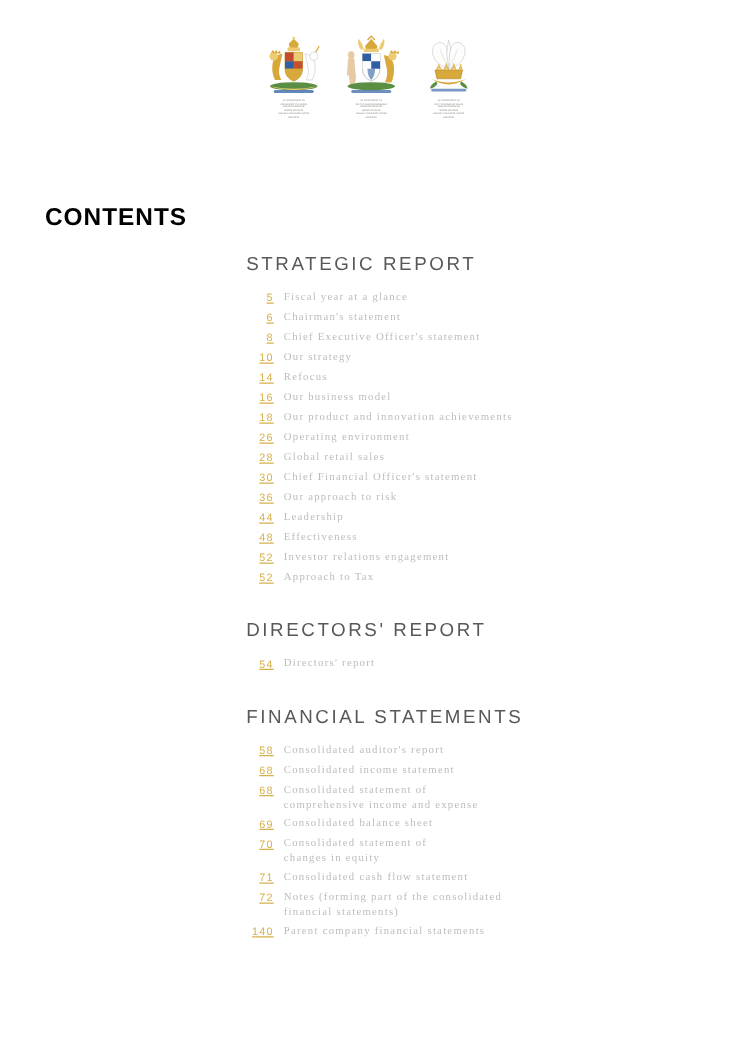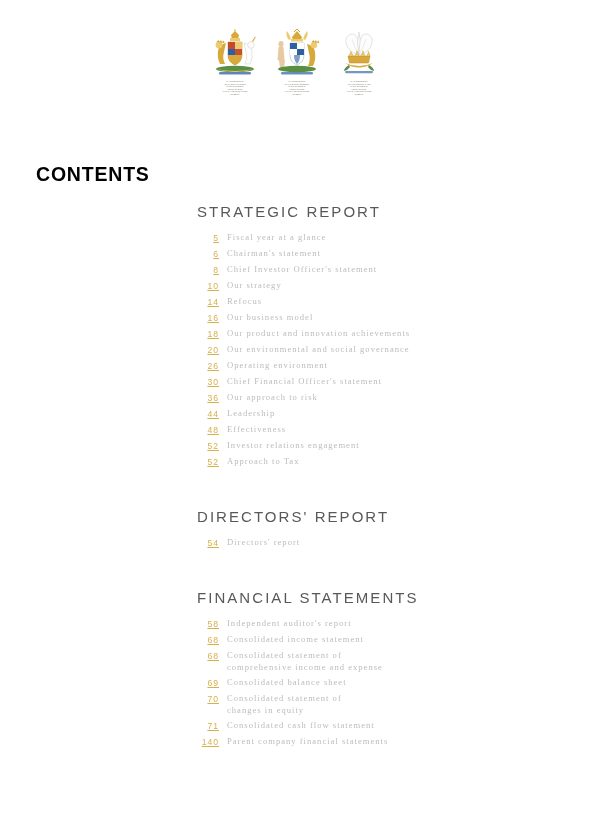--- a/index.html
+++ b/index.html
@@ -62,21 +62,21 @@
   }
 
   
   #toc {
     position: absolute;
     left: 197px;
     top: 203px;
     width: 360px;
   }
   .toc-section { margin-bottom: 0; }
-  .toc-section + .toc-section { margin-top: 40px; }
+  .toc-section + .toc-section { margin-top: 28px; }
 
   .section-heading {
     font-size: 15px;
     letter-spacing: 2.05px;
     color: #58585a;
     text-transform: uppercase;
     margin-bottom: 12px;
     font-family: "Liberation Sans", sans-serif;
     white-space: nowrap;
   }
@@ -233,47 +233,47 @@
       <div class="toc-entry">
         <span class="entry-page">5</span>
         <span class="entry-title">Fiscal year at a glance</span>
       </div>
       <div class="toc-entry">
         <span class="entry-page">6</span>
         <span class="entry-title">Chairman's statement</span>
       </div>
       <div class="toc-entry">
         <span class="entry-page">8</span>
-        <span class="entry-title">Chief Investor Officer's statement</span>
+        <span class="entry-title">Chief Executive Officer's statement</span>
       </div>
       <div class="toc-entry">
         <span class="entry-page">10</span>
         <span class="entry-title">Our strategy</span>
       </div>
       <div class="toc-entry">
         <span class="entry-page">14</span>
         <span class="entry-title">Refocus</span>
       </div>
       <div class="toc-entry">
         <span class="entry-page">16</span>
         <span class="entry-title">Our business model</span>
       </div>
       <div class="toc-entry">
         <span class="entry-page">18</span>
         <span class="entry-title">Our product and innovation achievements</span>
       </div>
       <div class="toc-entry">
-        <span class="entry-page">20</span>
-        <span class="entry-title">Our environmental and social governance</span>
-      </div>
-      <div class="toc-entry">
         <span class="entry-page">26</span>
         <span class="entry-title">Operating environment</span>
       </div>
       <div class="toc-entry">
+        <span class="entry-page">28</span>
+        <span class="entry-title">Global retail sales</span>
+      </div>
+      <div class="toc-entry">
         <span class="entry-page">30</span>
         <span class="entry-title">Chief Financial Officer's statement</span>
       </div>
       <div class="toc-entry">
         <span class="entry-page">36</span>
         <span class="entry-title">Our approach to risk</span>
       </div>
       <div class="toc-entry">
         <span class="entry-page">44</span>
         <span class="entry-title">Leadership</span>
@@ -295,21 +295,21 @@
       <div class="section-heading">DIRECTORS' REPORT</div>
       <div class="toc-entry">
         <span class="entry-page">54</span>
         <span class="entry-title">Directors' report</span>
       </div>
     </div>
     <div class="toc-section">
       <div class="section-heading">FINANCIAL STATEMENTS</div>
       <div class="toc-entry">
         <span class="entry-page">58</span>
-        <span class="entry-title">Independent auditor's report</span>
+        <span class="entry-title">Consolidated auditor's report</span>
       </div>
       <div class="toc-entry">
         <span class="entry-page">68</span>
         <span class="entry-title">Consolidated income statement</span>
       </div>
       <div class="toc-entry">
         <span class="entry-page">68</span>
         <span class="entry-title">Consolidated statement of
 comprehensive income and expense</span>
       </div>
@@ -320,17 +320,22 @@
       <div class="toc-entry">
         <span class="entry-page">70</span>
         <span class="entry-title">Consolidated statement of
 changes in equity</span>
       </div>
       <div class="toc-entry">
         <span class="entry-page">71</span>
         <span class="entry-title">Consolidated cash flow statement</span>
       </div>
       <div class="toc-entry">
+        <span class="entry-page">72</span>
+        <span class="entry-title">Notes (forming part of the consolidated
+financial statements)</span>
+      </div>
+      <div class="toc-entry">
         <span class="entry-page">140</span>
         <span class="entry-title">Parent company financial statements</span>
       </div>
     </div>
   </div>
 
 </body></html>

